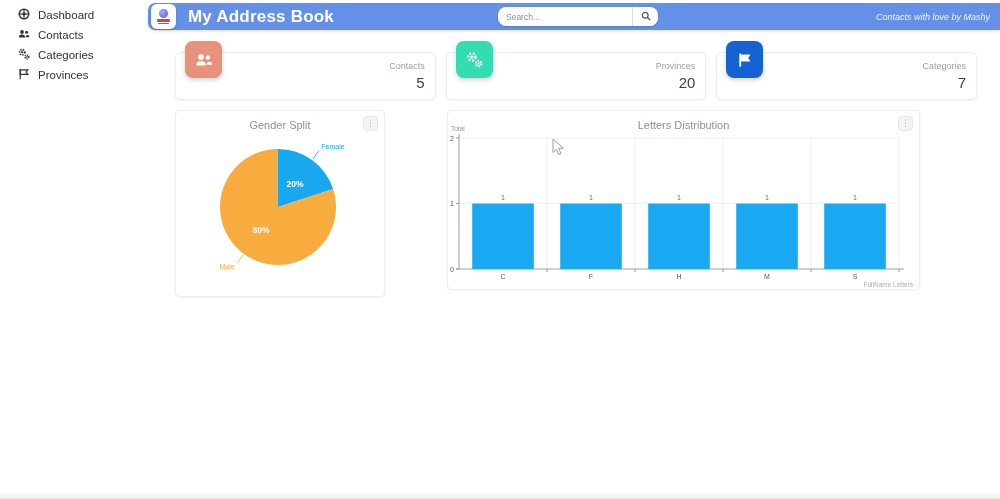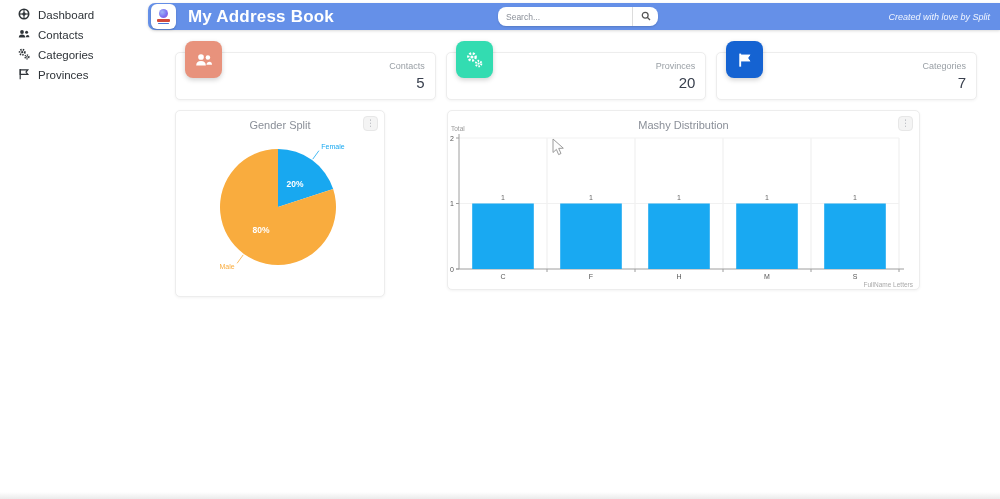--- a/index.html
+++ b/index.html
@@ -101,21 +101,21 @@
     <input class="search-input" type="text" placeholder="Search..." style="">
     <button class="search-btn">
       <span>
         <svg width="10" height="10" viewBox="0 0 10 10" fill="none" stroke="#555" stroke-width="1.3">
             <circle cx="4.2" cy="4.2" r="2.9"></circle>
             <line x1="6.5" y1="6.5" x2="9" y2="9"></line>
           </svg>
       </span>
     </button>
   </div>
-  <span class="credit">Created with love by Split</span>
+  <span class="credit">Contacts with love by Mashy</span>
 </header>
 
 <main class="main">
 
   <div class="stats">
     <div class="stat-card">
       <div class="stat-icon" style="background: rgb(232, 146, 124);">
         <svg width="18" height="18" viewBox="0 0 12 12" fill="#fff">
             <circle cx="4" cy="4" r="1.9"></circle>
             <circle cx="8.6" cy="4.3" r="1.5"></circle>
@@ -160,21 +160,21 @@
         <line x1="136.77337552562273" y1="48.13855461277811" x2="142.90985355955613" y2="39.692417191503665" stroke="#18a8f0" stroke-width="0.8"></line>
         <text x="145.29626168386358" y="38.40780819434137" fill="#18a8f0" font-size="7" text-anchor="start" font-family="Liberation Sans, sans-serif">Female</text>
         <path d="M102,96 L157.1612779451189,78.07701432625305 A58,58 0 1 1 101.99999999999999,38 Z" fill="#f9ac3e"></path>
         <text x="84.95422768351828" y="122.46149283687348" fill="#fff" font-size="8.5" font-weight="bold" text-anchor="middle" font-family="Liberation Sans, sans-serif">80%</text>
         <line x1="67.2266244743773" y1="143.8614453872219" x2="61.09014644044388" y2="152.30758280849633" stroke="#f9ac3e" stroke-width="0.8"></line>
         <text x="58.70373831613644" y="157.59219180565862" fill="#f9ac3e" font-size="7" text-anchor="end" font-family="Liberation Sans, sans-serif">Male</text>
       </svg>
   </section>
 
   <section class="chart-card" id="bar-card">
-    <div class="chart-title">Mashy Distribution</div>
+    <div class="chart-title">Letters Distribution</div>
     <div class="menu-btn">⋮</div>
     <svg id="bar-svg" class="chart-svg" width="473" height="180" viewBox="0 0 473 180">
         <line x1="99" y1="27" x2="99" y2="158" stroke="#ededed" stroke-width="1"></line>
         <line x1="187" y1="27" x2="187" y2="158" stroke="#ededed" stroke-width="1"></line>
         <line x1="275" y1="27" x2="275" y2="158" stroke="#ededed" stroke-width="1"></line>
         <line x1="363" y1="27" x2="363" y2="158" stroke="#ededed" stroke-width="1"></line>
         <line x1="451" y1="27" x2="451" y2="158" stroke="#ededed" stroke-width="1"></line>
         <line x1="8" y1="158" x2="11" y2="158" stroke="#9e9e9e" stroke-width="1"></line>
         <text x="6" y="160.5" fill="#555" font-size="7" text-anchor="end" font-family="Liberation Sans, sans-serif">0</text>
         <line x1="11" y1="92.5" x2="451" y2="92.5" stroke="#f1f1f1" stroke-width="1"></line>

